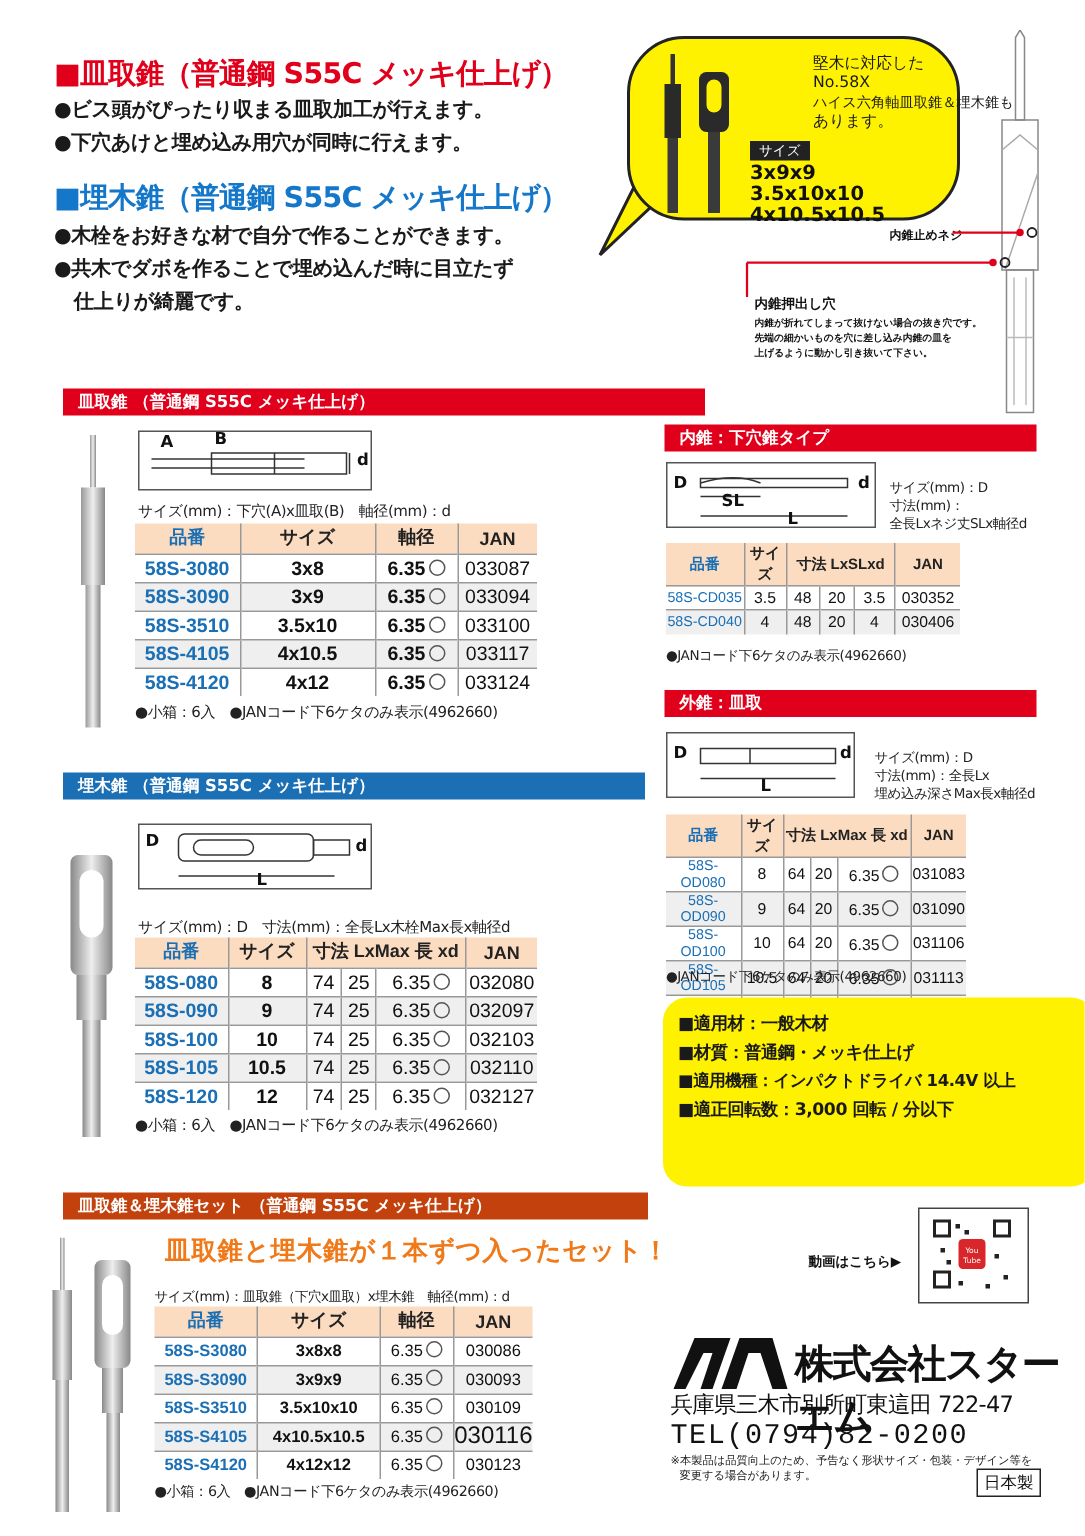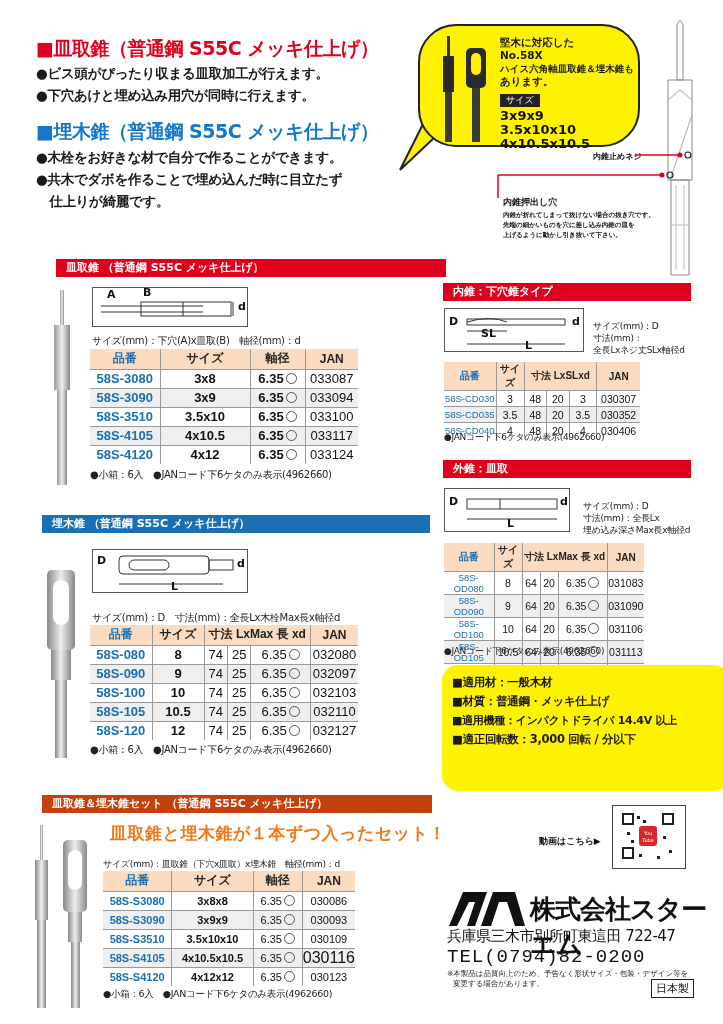--- a/index.html
+++ b/index.html
@@ -7,21 +7,21 @@
   body { position: relative; font-family: "DejaVu Sans", sans-serif; color: #111; }
   .abs { position: absolute; }
 
   
   .h-red { color: #e1001b; font-weight: bold; font-size: 19px; letter-spacing: -0.5px; }
   .h-blue { color: #1477c9; font-weight: bold; font-size: 19px; letter-spacing: -0.5px; }
   .bullet { font-size: 13.5px; font-weight: bold; line-height: 21px; color: #1a1a1a; letter-spacing: -0.3px; }
 
   
   .bubble { background: #fff200; border: 2px solid #222; border-radius: 38px; }
-  .bubble-txt { font-size: 10.5px; font-weight: bold; line-height: 13px; color: #1a1a1a; }
+  .bubble-txt { font-size: 10.5px; font-weight: normal; line-height: 13px; color: #1a1a1a; margin-left: 42px; }
   .bubble-size-tag { display: inline-block; background: #222; color: #fff; font-size: 9px; padding: 0 6px; margin: 2px 0; }
   .bubble-size { font-size: 13px; font-weight: bold; line-height: 14px; color: #111; }
 
   
   .bar { height: 18px; color: #fff; font-size: 11px; font-weight: bold; line-height: 18px; padding-left: 10px; }
   .bar-red { background: #e1001b; }
   .bar-blue { background: #1a6fb5; }
   .bar-black { background: #c2410c; }
 
   
@@ -115,21 +115,21 @@
   <line x1="8" y1="25" x2="8" y2="48" stroke="#e1001b" stroke-width="1.5"></line>
   <circle cx="172" cy="25" r="2.5" fill="#e1001b"></circle>
 </svg>
 <div class="abs" style="left:503px;top:196px;font-size:9px;font-weight:bold;">内錐押出し穴</div>
 <div class="abs" style="left:503px;top:210px;font-size:6.5px;line-height:10px;font-weight:bold;">
   <div>内錐が折れてしまって抜けない場合の抜き穴です。</div>
   <div>先端の細かいものを穴に差し込み内錐の皿を</div>
   <div>上げるように動かし引き抜いて下さい。</div>
 </div>
 
-<div class="abs bar bar-red" style="left:42px;top:259px;width:390px;margin-left:14px;">皿取錐 （普通鋼 S55C メッキ仕上げ）</div>
+<div class="abs bar bar-red" style="left:42px;top:259px;width:428px;">皿取錐 （普通鋼 S55C メッキ仕上げ）</div>
 <svg class="abs" style="left:48px;top:290px;" width="28" height="200">
   <defs>
       <linearGradient id="g1" x1="0" x2="1">
         <stop offset="0" stop-color="#999"></stop>
         <stop offset="0.5" stop-color="#eee"></stop>
         <stop offset="1" stop-color="#888"></stop>
       </linearGradient>
     </defs>
   <rect x="12" y="0" width="4" height="35" fill="url(#g1)"></rect>
   <rect x="6" y="35" width="16" height="65" fill="url(#g1)"></rect>
@@ -213,28 +213,20 @@
 <table class="abs spec small" style="left:444px;top:362px;width:196px;">
   <thead>
       <tr>
     <th style="width:52px">品番</th>
     <th style="width:28px">サイズ</th>
     <th colspan="3">寸法 LxSLxd</th>
     <th>JAN</th>
   </tr>
     </thead>
   <tbody>
-    <tr>
-        <td>58S-CD030</td>
-        <td>3</td>
-        <td>48</td>
-        <td>20</td>
-        <td>3</td>
-        <td>030307</td>
-      </tr>
     <tr>
         <td>58S-CD035</td>
         <td>3.5</td>
         <td>48</td>
         <td>20</td>
         <td>3.5</td>
         <td>030352</td>
       </tr>
     <tr>
         <td>58S-CD040</td>

